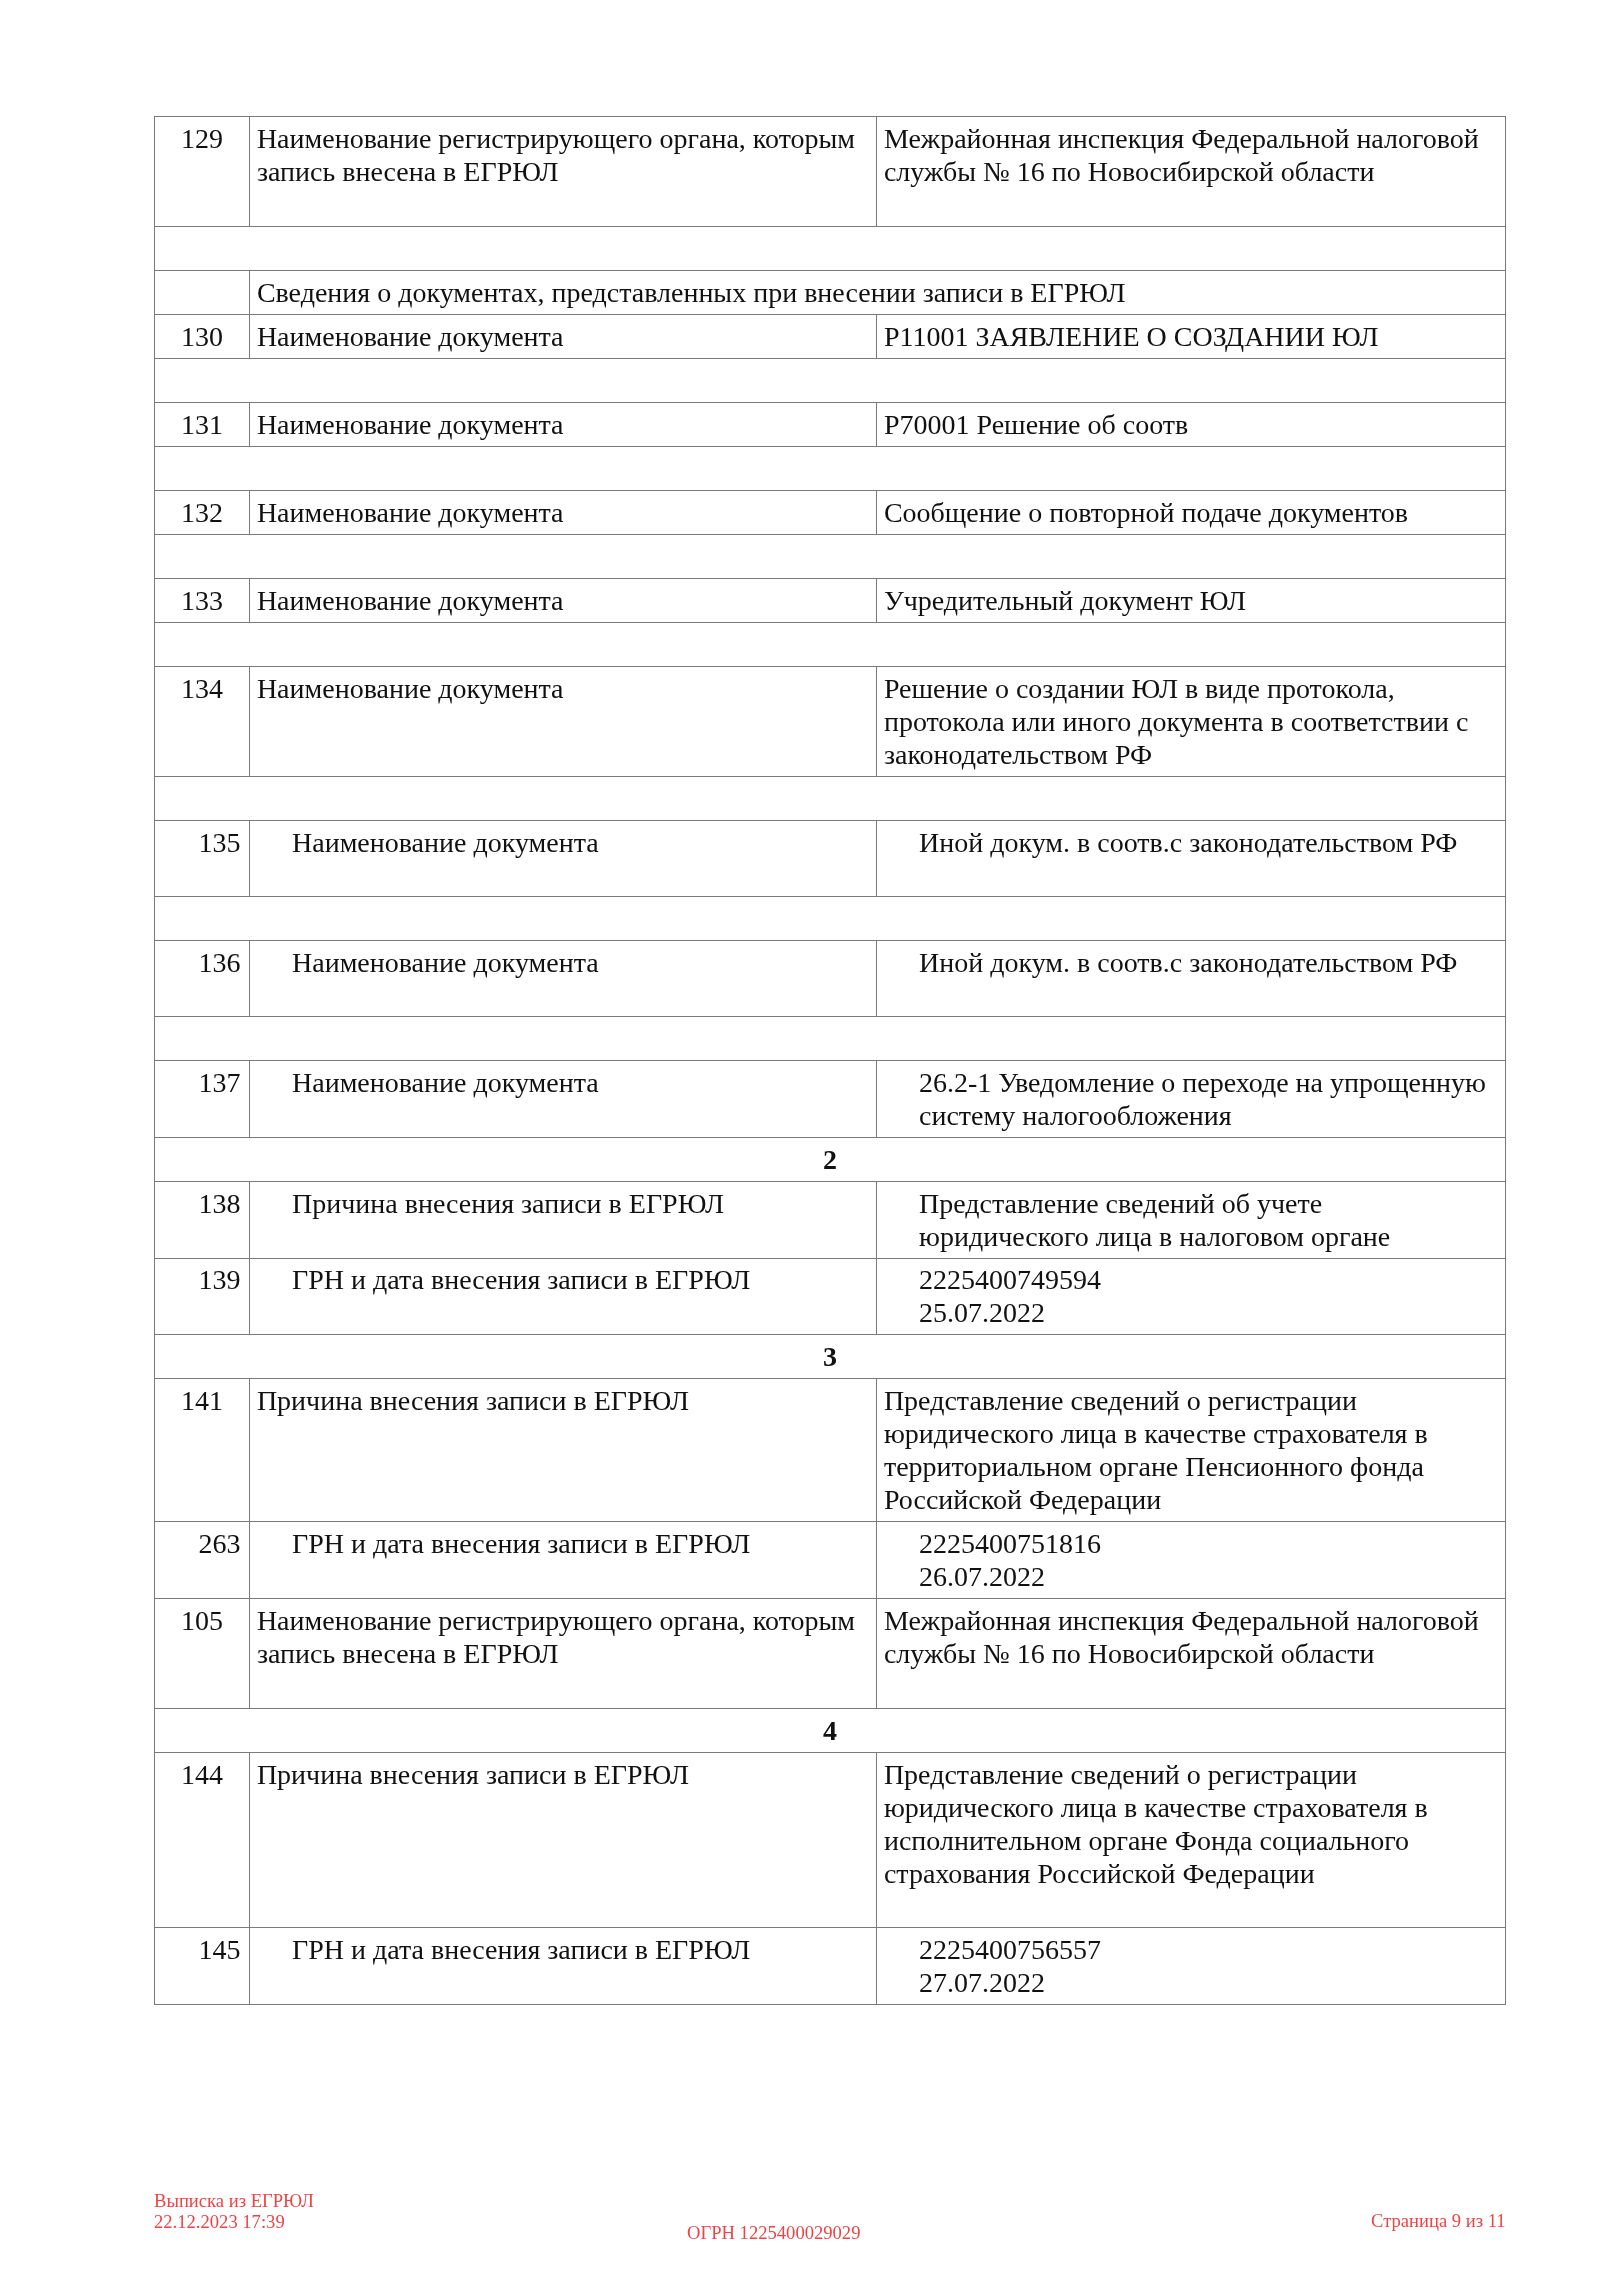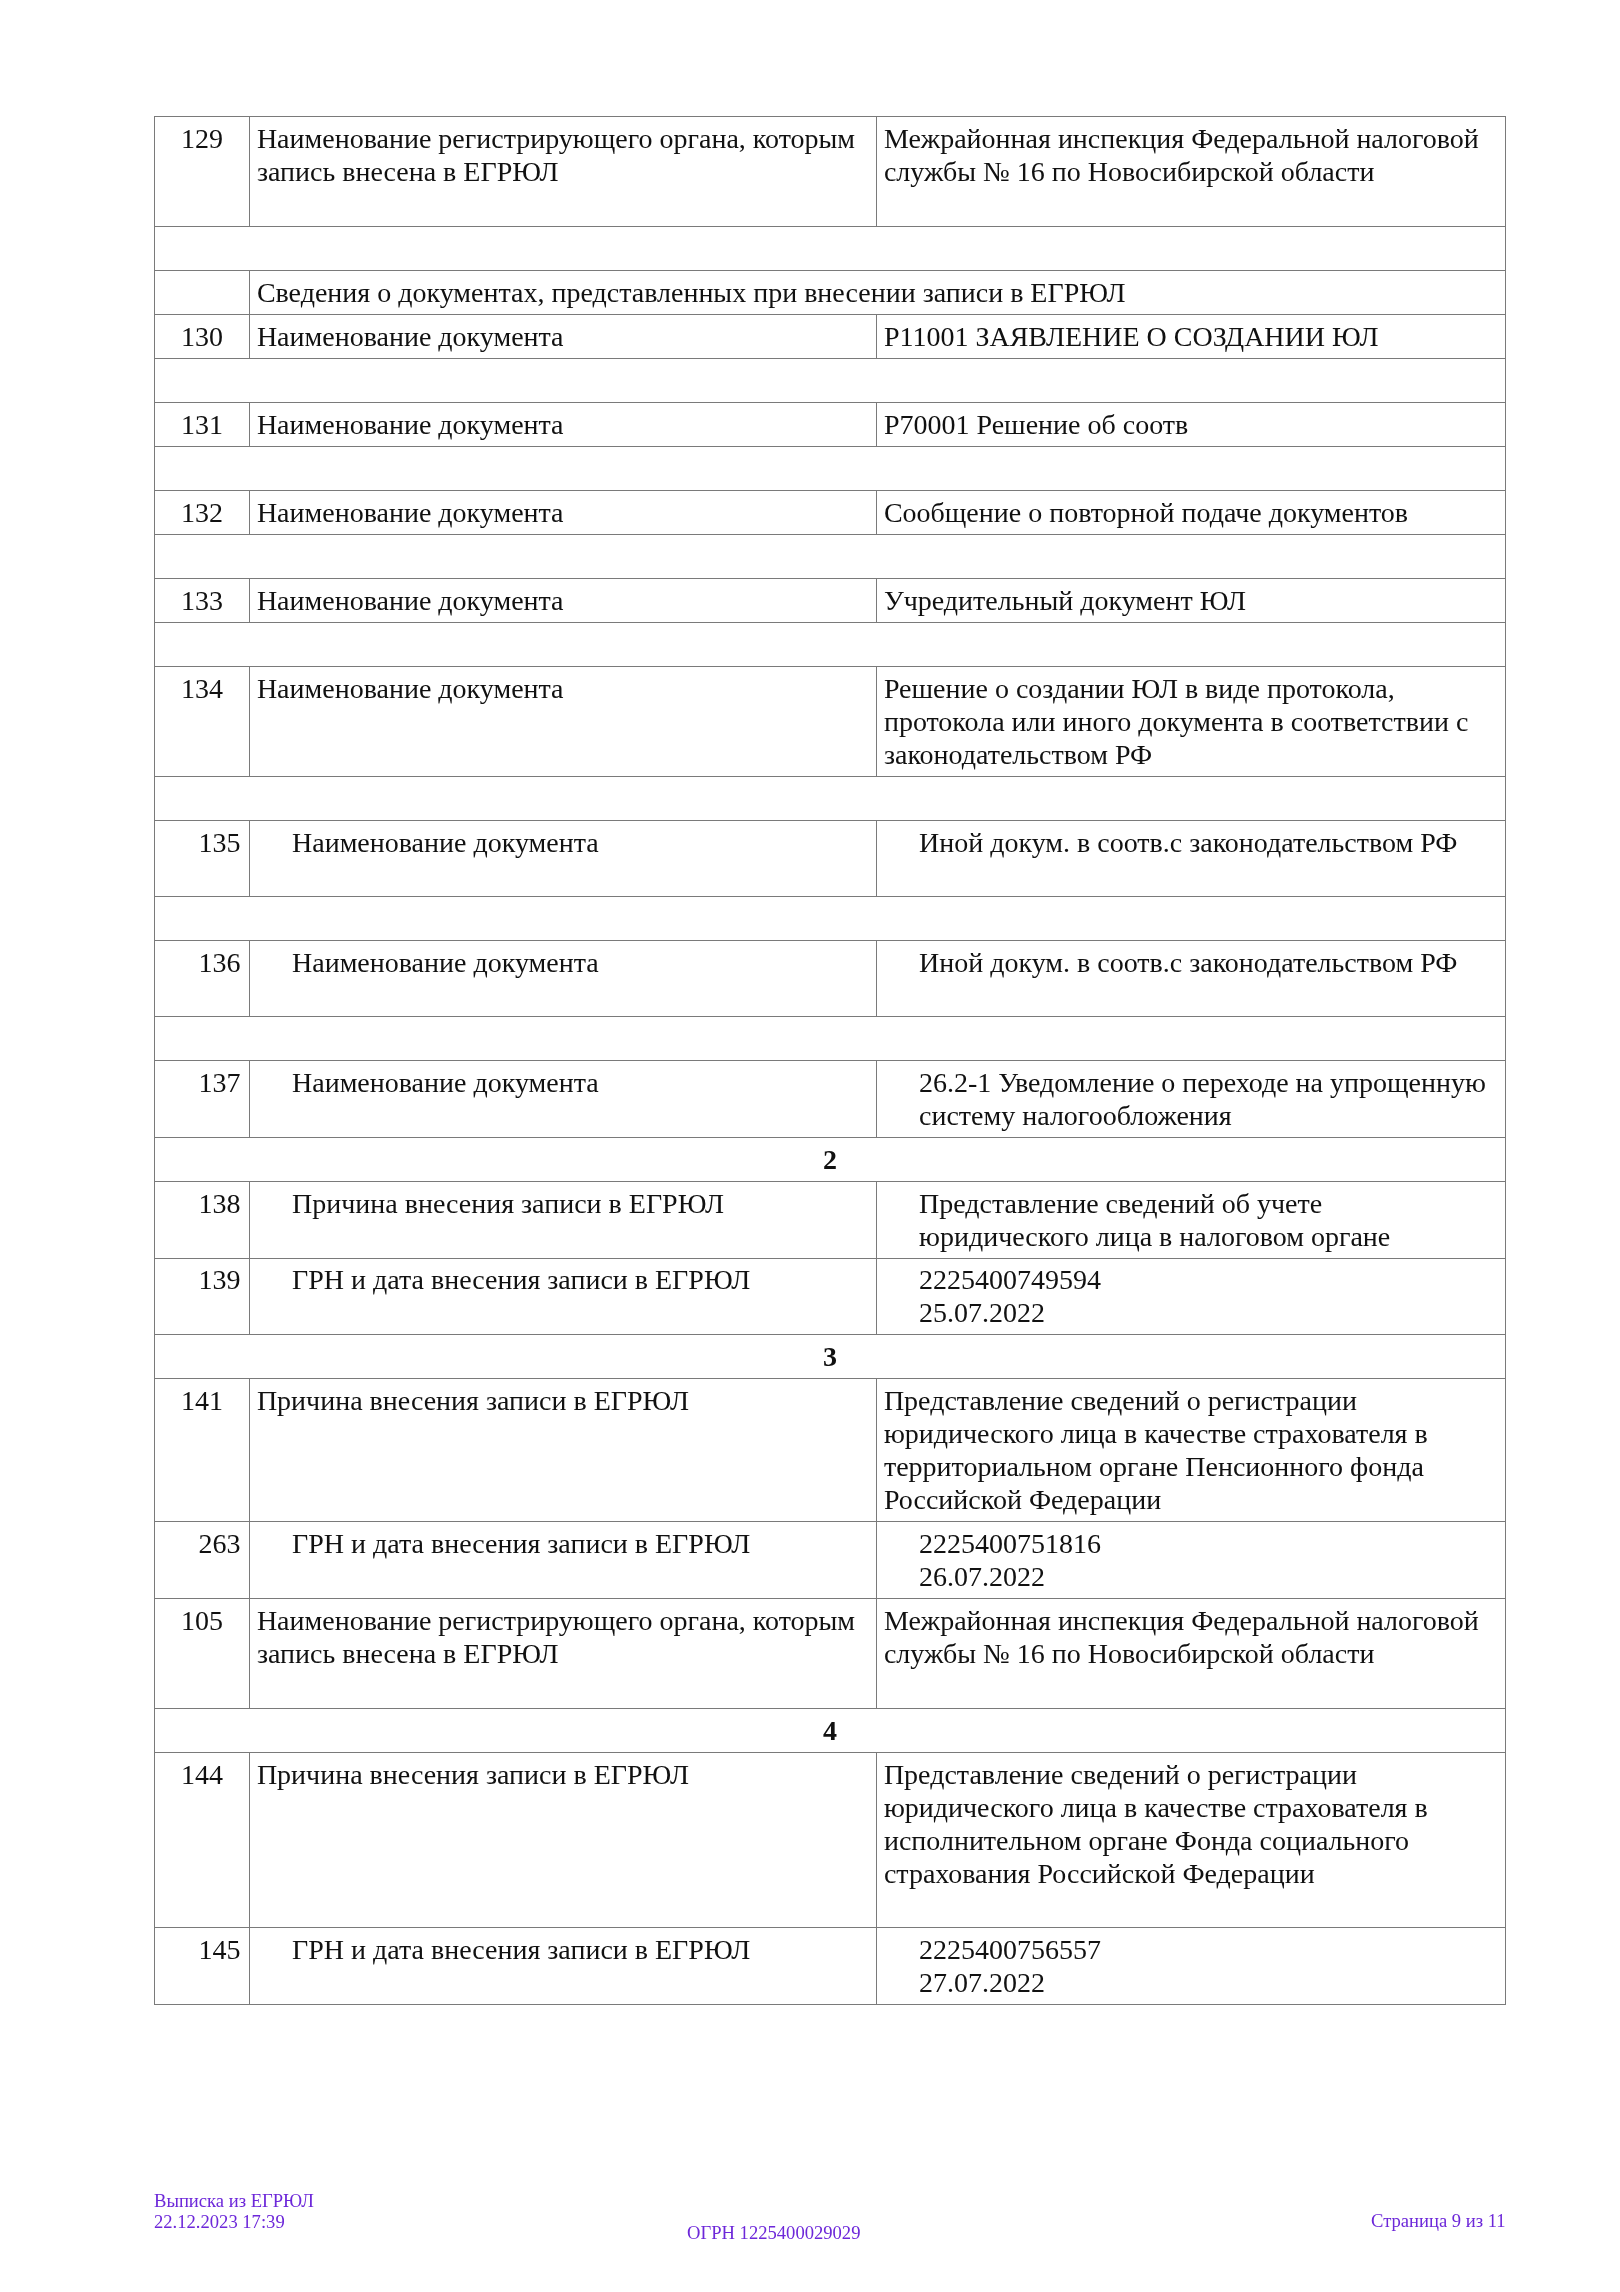--- a/index.html
+++ b/index.html
@@ -16,21 +16,21 @@
   col.c-val { width: 629px; }
   td.num { text-align: center; padding-left: 2px; padding-right: 2px; }
   td.section { text-align: center; font-weight: bold; }
   td.val { white-space: pre-line; }
   tr.h1 td { height: 44px; }
   tr.h2 td { height: 76px; padding-left: 42px; }
   tr.h3 td { height: 110px; }
   tr.h4 td { height: 142px; }
   tr.h5 td { height: 175px; }
   tr.empty td { height: 44px; }
-  .footer { position: absolute; font-size: 18.6px; line-height: 20.6px; color: #6d28d9; }
+  .footer { position: absolute; font-size: 18.6px; line-height: 20.6px; color: #ef4444; }
   .footer-left { left: 154px; top: 2191px; }
   .footer-center { left: 687px; top: 2211px; margin-top: 12px; }
   .footer-right { left: 1371px; top: 2211px; }
   .footer-left span { display: block; }
 </style>
 </head>
 <body>
 
 <div class="page">
   <table class="egrul">

